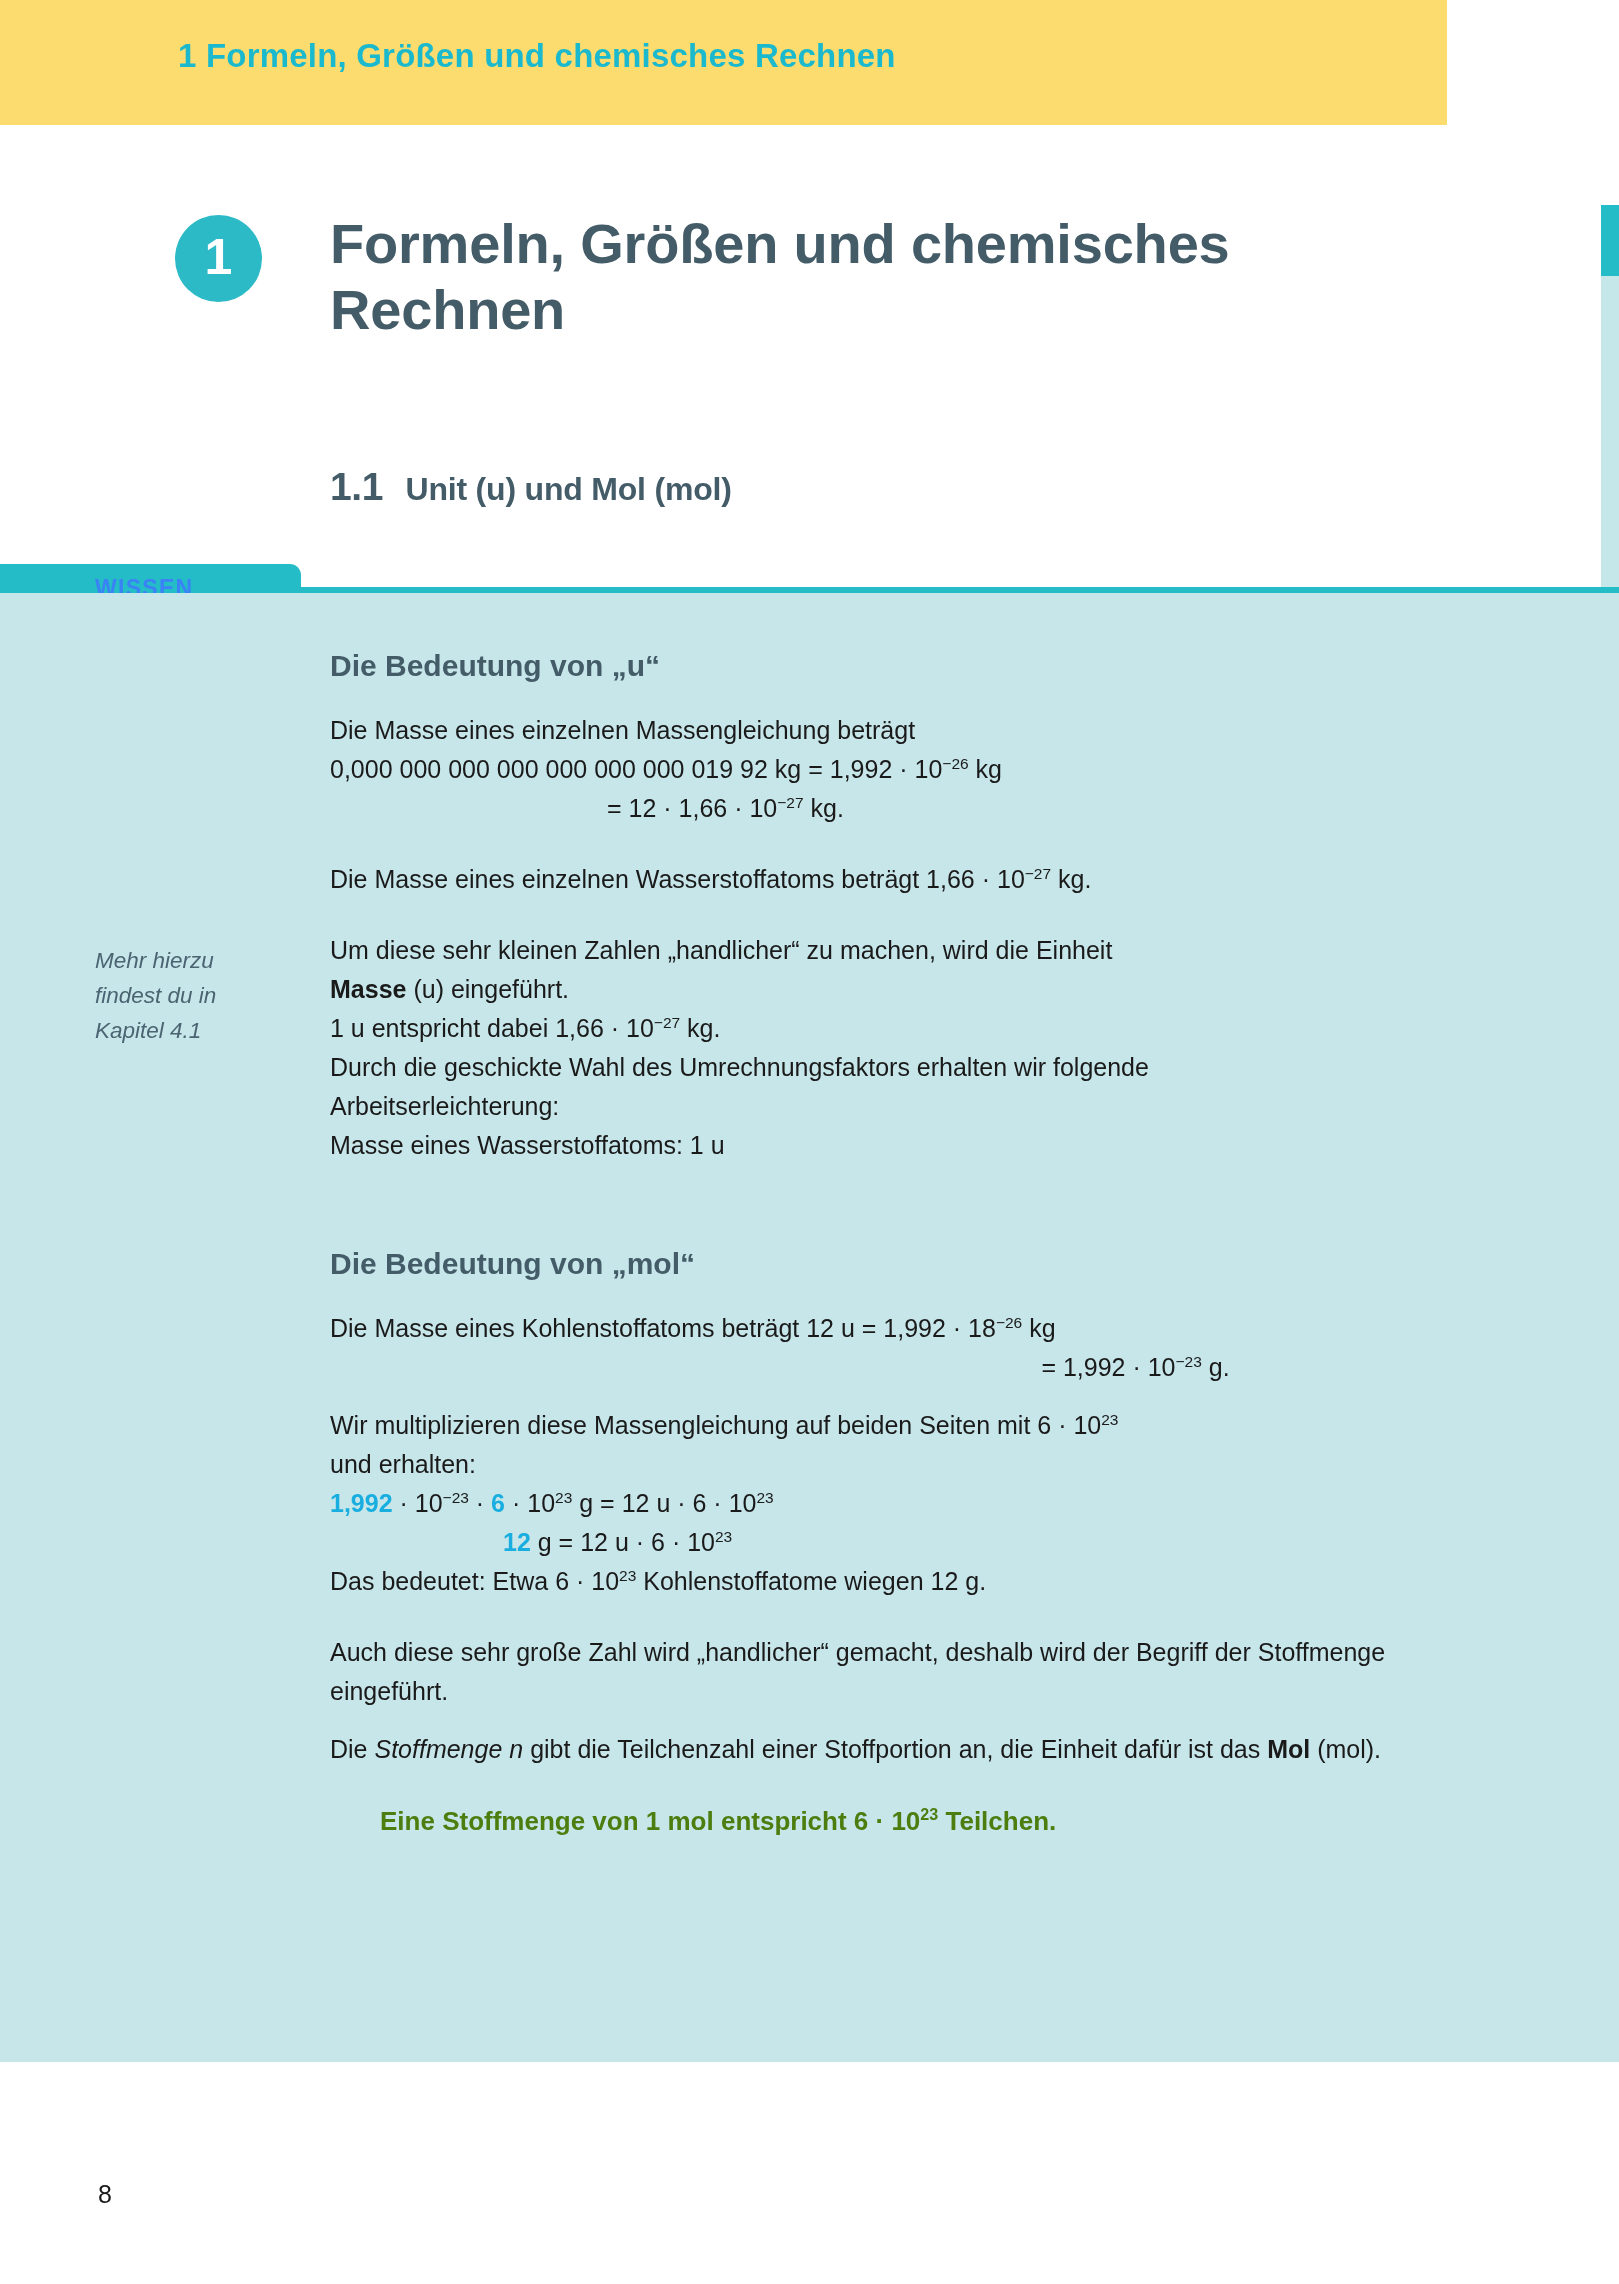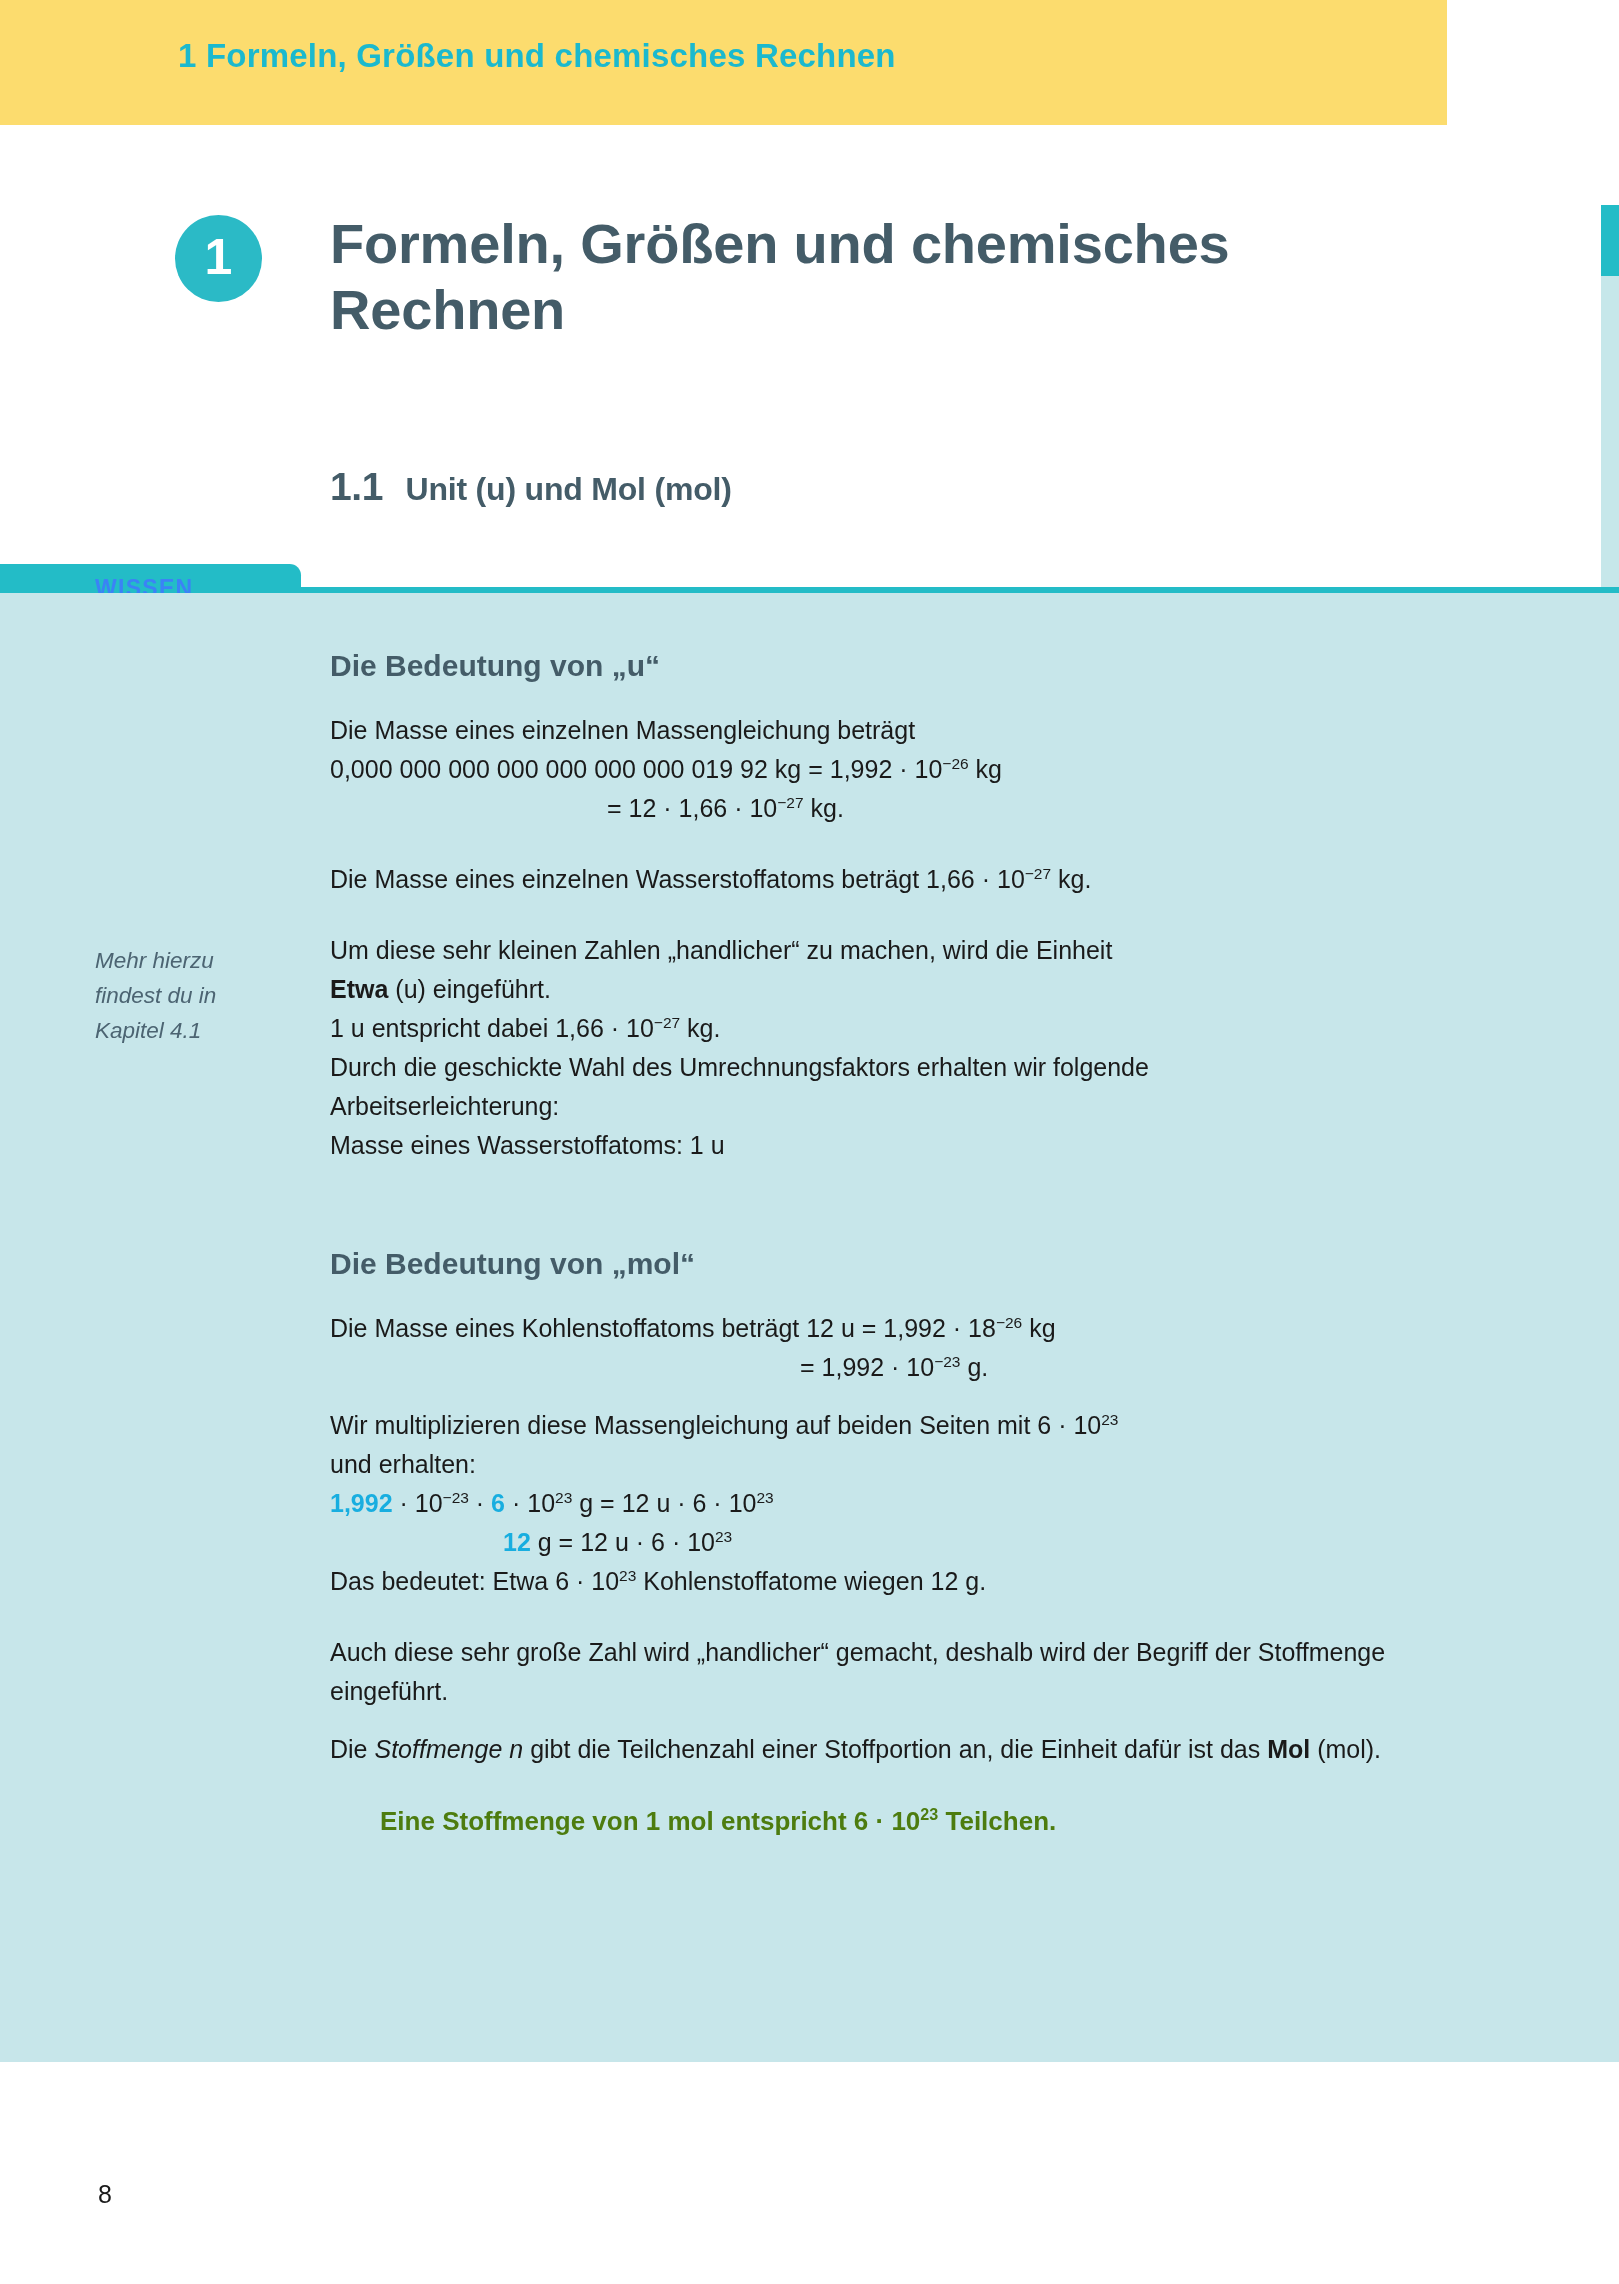--- a/index.html
+++ b/index.html
@@ -179,21 +179,21 @@
 
   .p { margin: 0 0 0 0; }
   .gap-sm { height: 19px; }
   .gap-md { height: 32px; }
   .gap-xl { height: 76px; }
 
   .line { white-space: nowrap; }
   .line-wrap { white-space: normal; }
 
   .r-770 { padding-left: 277px; }
-  .r-640 { padding-left: 470px; }
+  .r-640 { padding-left: 470px; text-align: center; }
   .r-mid { padding-left: 173px; }
   .indent-last { padding-left: 50px; }
 
   b, .b { font-weight: 700; }
   i, .i { font-style: italic; }
 
   sup {
     font-size: 0.62em;
     vertical-align: super;
     line-height: 0;
@@ -263,21 +263,21 @@
     <div class="gap-md"></div>
 
     <div class="p line">
       <span>Die Masse eines einzelnen Wasserstoffatoms beträgt  1,66 · 10</span><sup>−27</sup><span> kg.</span>
     </div>
 
     <div class="gap-md"></div>
 
     <div class="p line">Um diese sehr kleinen Zahlen „handlicher“ zu machen, wird die Einheit</div>
     <div class="p line">
-      <b>Etwa</b><span> (u) eingeführt.</span>
+      <b>Masse</b><span> (u) eingeführt.</span>
     </div>
 
     <div class="p line">
       <span>1 u entspricht dabei  1,66 · 10</span><sup>−27</sup><span> kg.</span>
     </div>
 
     <div class="p line">Durch die geschickte Wahl des Umrechnungsfaktors erhalten wir folgende</div>
     <div class="p line">Arbeitserleichterung:</div>
 
     <div class="p line">Masse eines Wasserstoffatoms:   1 u</div>

